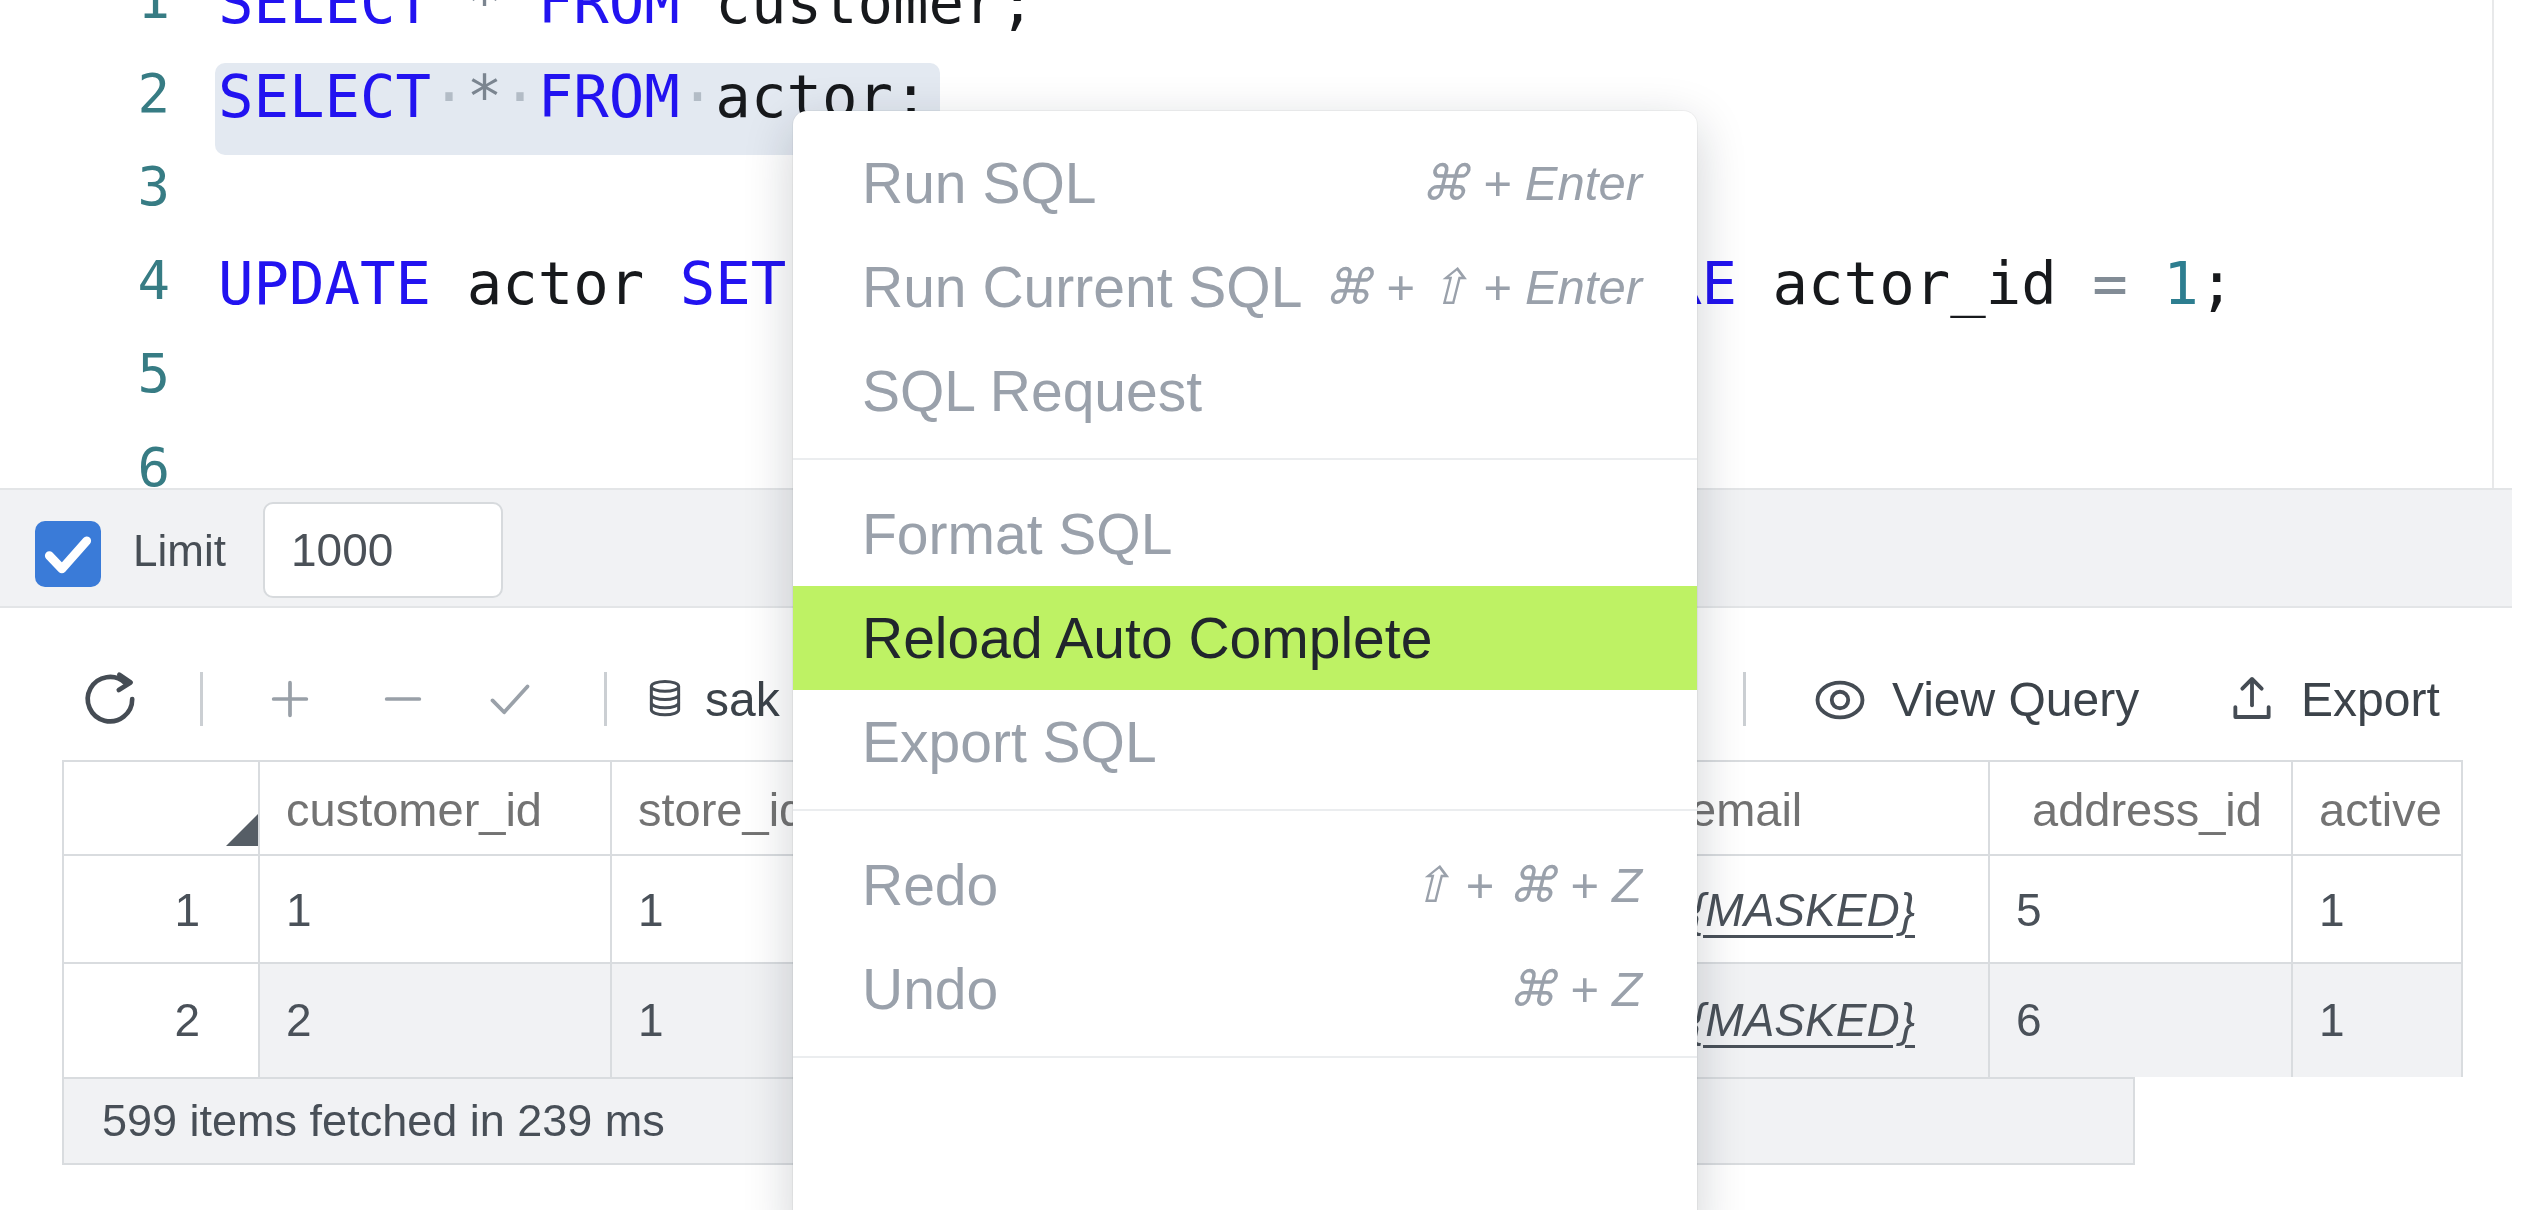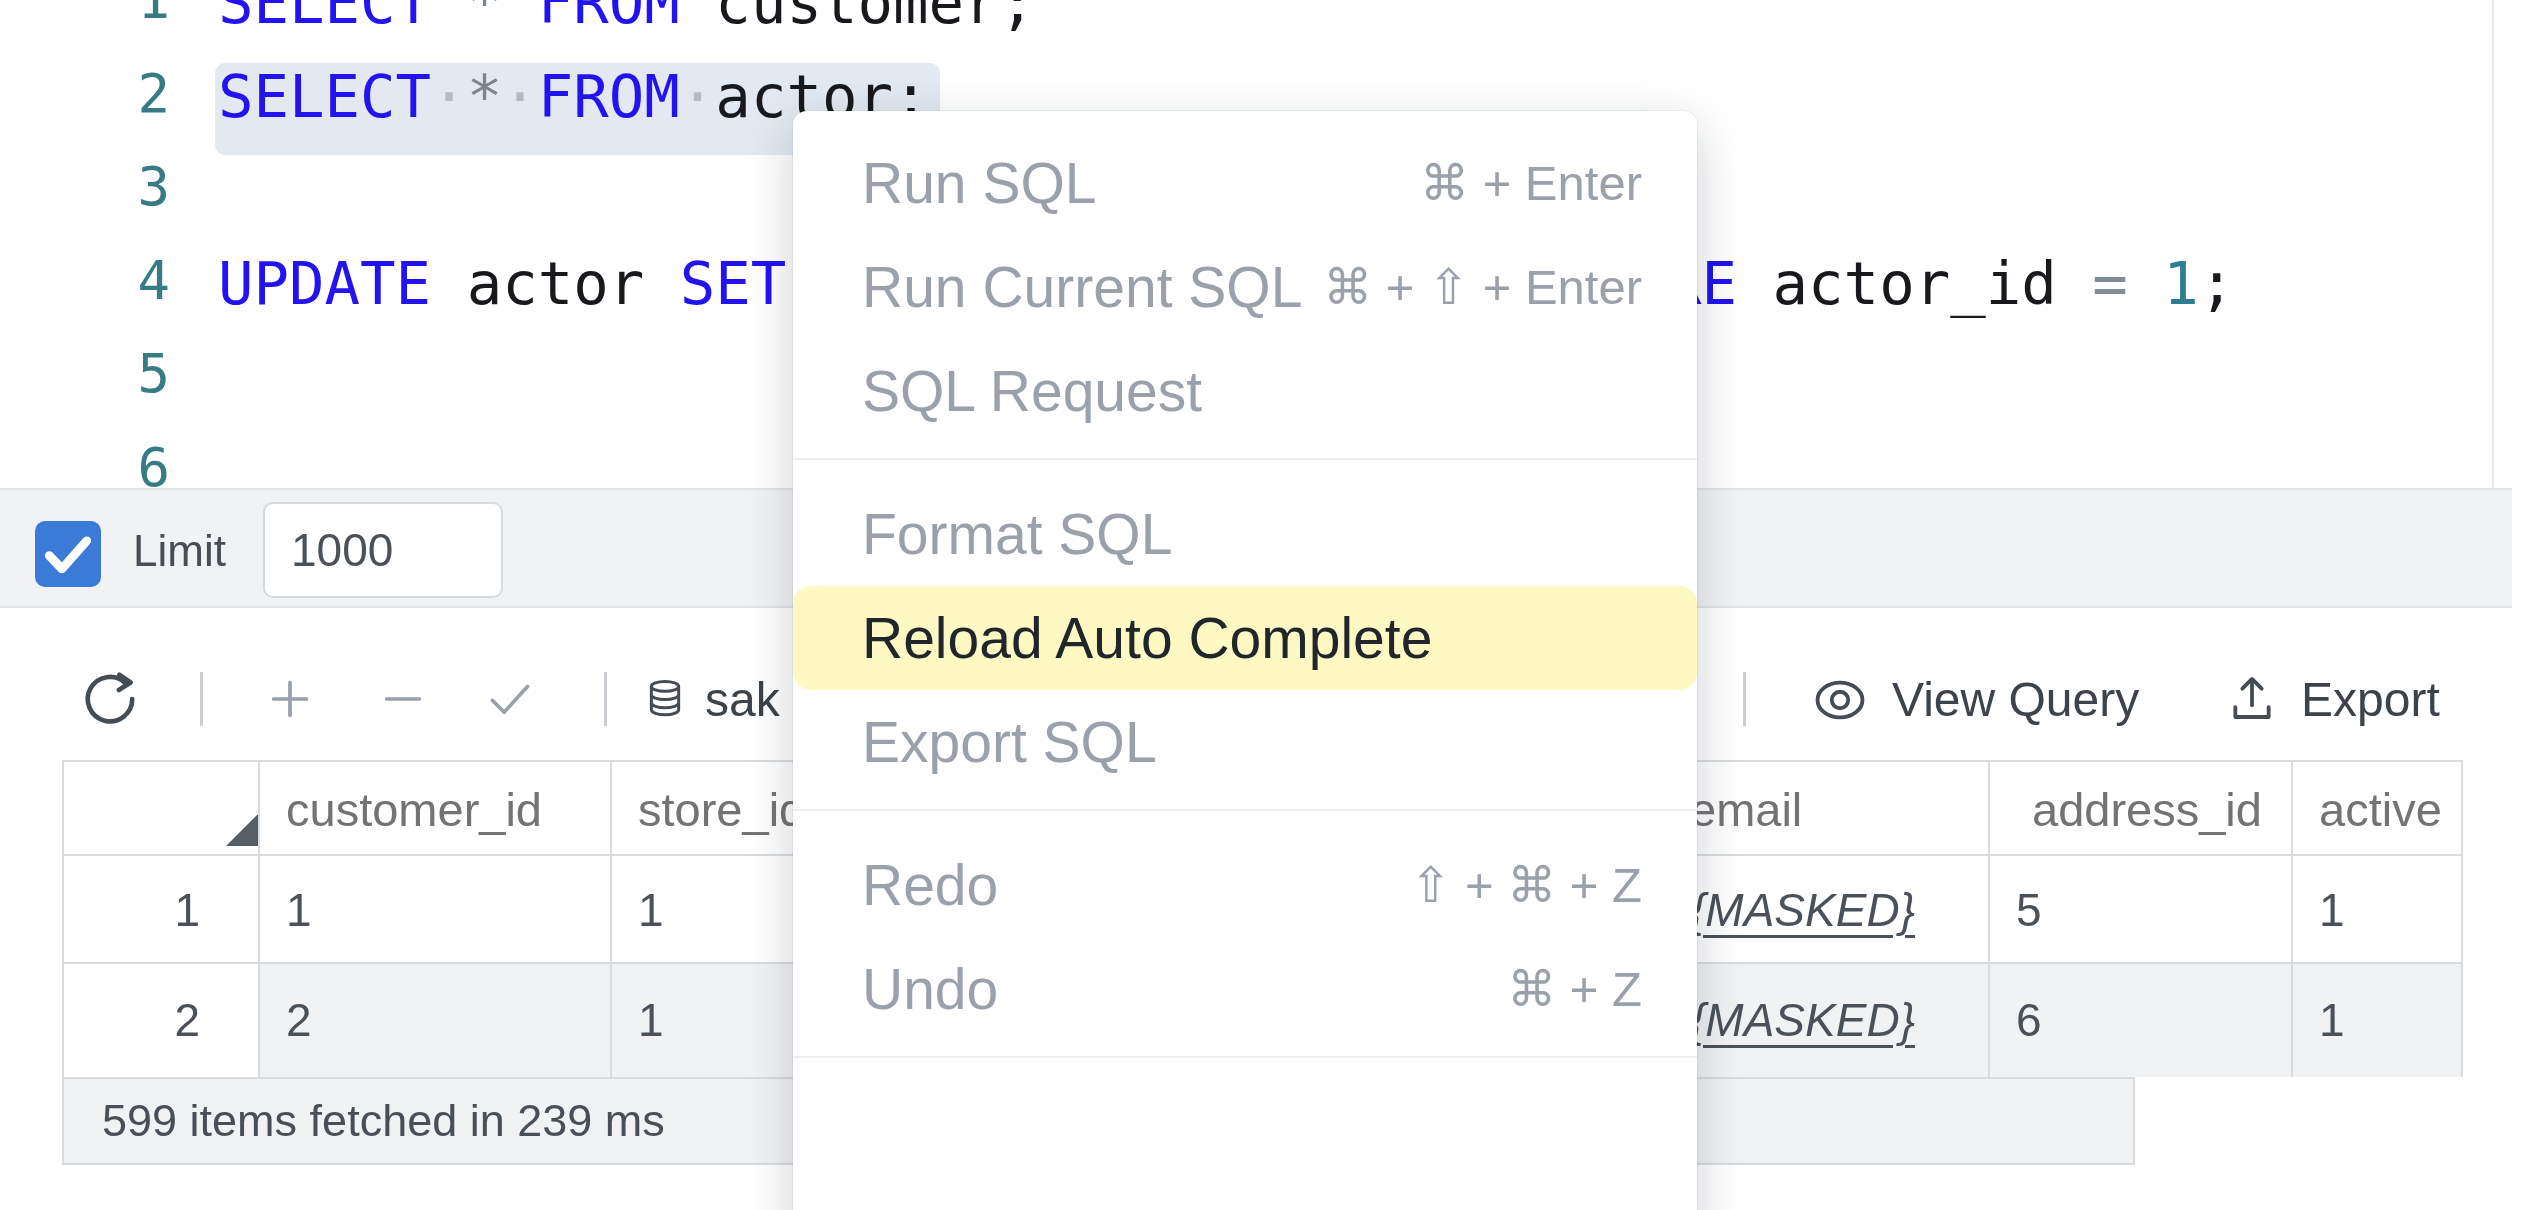--- a/index.html
+++ b/index.html
@@ -48,22 +48,22 @@
               box-sizing:border-box;border:2px solid #d9dcdf;line-height:84px;
               padding-left:38px;font-size:45px;color:#484f57;}
 
   
   .menu{position:absolute;left:793px;top:111px;width:904px;height:1130px;background:#fff;
         border-radius:14px;box-shadow:0 0 0 1px rgba(0,0,0,0.04),0 14px 50px rgba(16,24,40,0.20);
         padding-top:20px;box-sizing:border-box;z-index:10;}
   .menu-item{height:104px;display:flex;align-items:center;justify-content:space-between;
              padding:0 55px 0 69px;font-size:57px;color:#9aa1ab;cursor:default;}
   .menu-item.enabled{color:#21262c;}
-  .menu-item.hl{background:#fef9c3;border-radius:18px;}
-  .menu-shortcut{font-size:49px;color:#9aa1ab;}
+  .menu-item.hl{background:#bef264;}
+  .menu-shortcut{font-size:49px;color:#9aa1ab;font-style:italic;}
   .menu-sep{height:2px;background:#ebedef;margin:15px 0 22px 0;}
 </style>
 </head>
 <body>
 
 <div class="screen">
 
   <div class="editor">
     <div class="scroll-line"></div>
     <div class="selection"></div>

